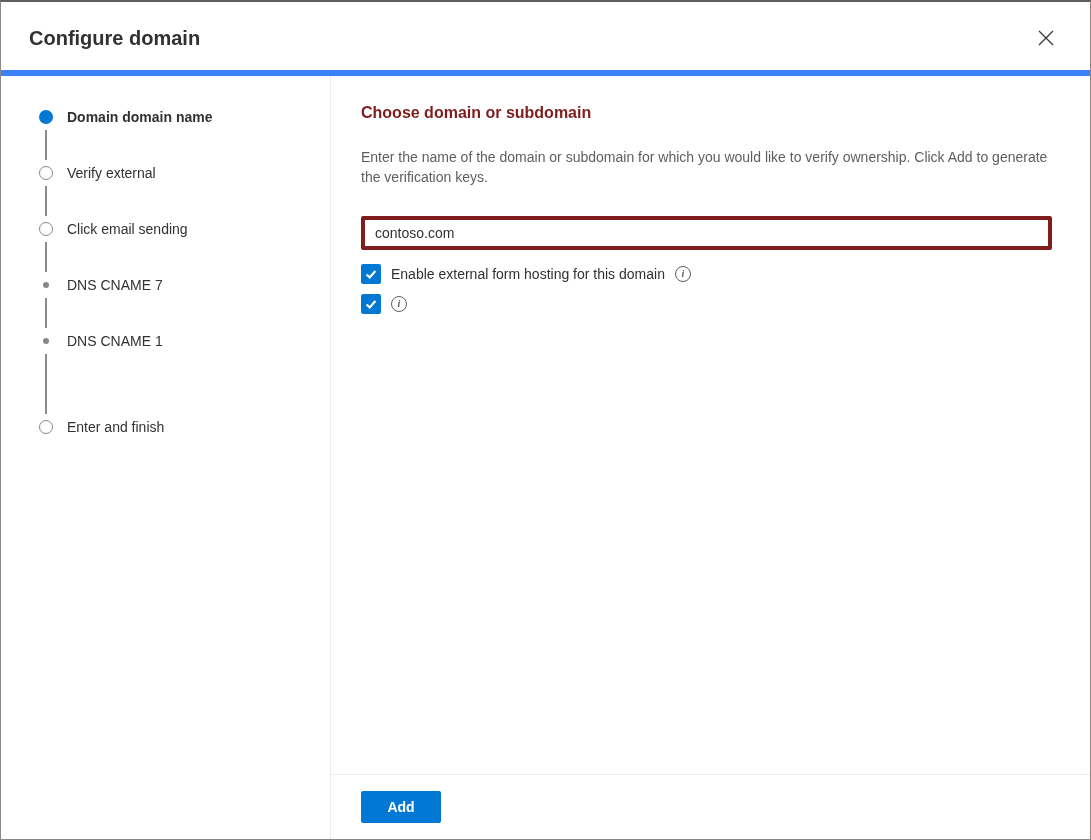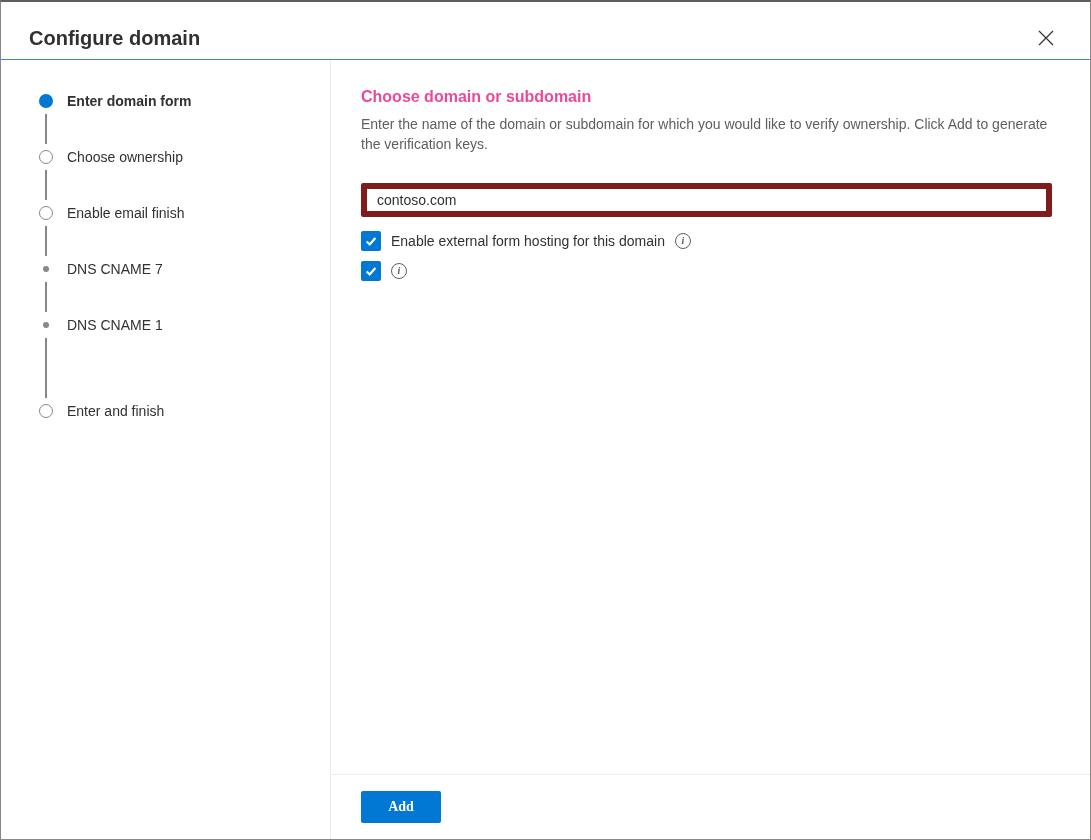--- a/index.html
+++ b/index.html
@@ -19,22 +19,22 @@
     }
     .dialog {
       display: flex;
       flex-direction: column;
       height: 100%;
     }
     .header {
       display: flex;
       justify-content: space-between;
       align-items: center;
-      padding: 20px 28px 5px 28px;
-      border-bottom: 1px solid #3b82f6;
+      padding: 20px 28px 16px 28px;
+      border-bottom: 6px solid #3b82f6;
     }
     .header h1 {
       font-size: 20px;
       font-weight: 600;
       color: #323130;
     }
     .close-btn {
       width: 32px;
       height: 32px;
       display: flex;
@@ -113,43 +113,43 @@
       flex-direction: column;
     }
     .content {
       flex: 1;
       padding: 28px 38px 20px 30px;
       overflow: auto;
     }
     .content h2 {
       font-size: 16px;
       font-weight: 600;
-      color: #ec4899;
-      margin-bottom: 8px;
+      color: #7f1d1d;
+      margin-bottom: 25px;
     }
     .content p.desc {
       font-size: 14px;
       color: #605e5c;
       line-height: 1.45;
       margin-bottom: 28px;
     }
     .field-label {
       font-size: 14px;
       font-weight: 600;
       color: #323130;
       margin-bottom: 6px;
       display: block;
     }
     .text-input {
       width: 100%;
       height: 34px;
       padding: 6px 10px;
       font-size: 14px;
       font-family: inherit;
-      border: 6px solid #7f1d1d;
+      border: 4px solid #7f1d1d;
       border-radius: 2px;
       outline: none;
       color: #323130;
       margin-bottom: 14px;
     }
     .checkbox-row {
       display: flex;
       align-items: center;
       margin-bottom: 10px;
     }
@@ -196,21 +196,21 @@
       border-top: 1px solid #edebe9;
       padding: 16px 30px;
     }
     .primary-btn {
       background: #0078d4;
       color: #fff;
       border: none;
       padding: 8px 22px;
       font-size: 14px;
       font-weight: 600;
-      font-family: Liberation Serif, serif;
+      font-family: Liberation Sans, sans-serif;
       border-radius: 2px;
       cursor: pointer;
       min-width: 80px;
     }
   </style>
 </head>
 <body>
 
 <div class="dialog">
   <div class="header">
@@ -220,33 +220,33 @@
           <path d="M1 1 L15 15 M15 1 L1 15" stroke="#323130" stroke-width="1.2" fill="none"></path>
         </svg>
     </button>
   </div>
 
   <div class="body">
     <div class="stepper">
 
       <div class="step">
         <div class="step-marker active"></div>
-        <div class="step-label active">Enter domain form</div>
+        <div class="step-label active">Domain domain name</div>
       </div>
       <div class="step-connector"></div>
 
       <div class="step">
         <div class="step-marker ring"></div>
-        <div class="step-label">Choose ownership</div>
+        <div class="step-label">Verify external</div>
       </div>
       <div class="step-connector"></div>
 
       <div class="step">
         <div class="step-marker ring"></div>
-        <div class="step-label">Enable email finish</div>
+        <div class="step-label">Click email sending</div>
       </div>
       <div class="step-connector"></div>
 
       <div class="step">
         <div class="step-marker dot"></div>
         <div class="step-label">DNS CNAME 7</div>
       </div>
       <div class="step-connector"></div>
 
       <div class="step">

